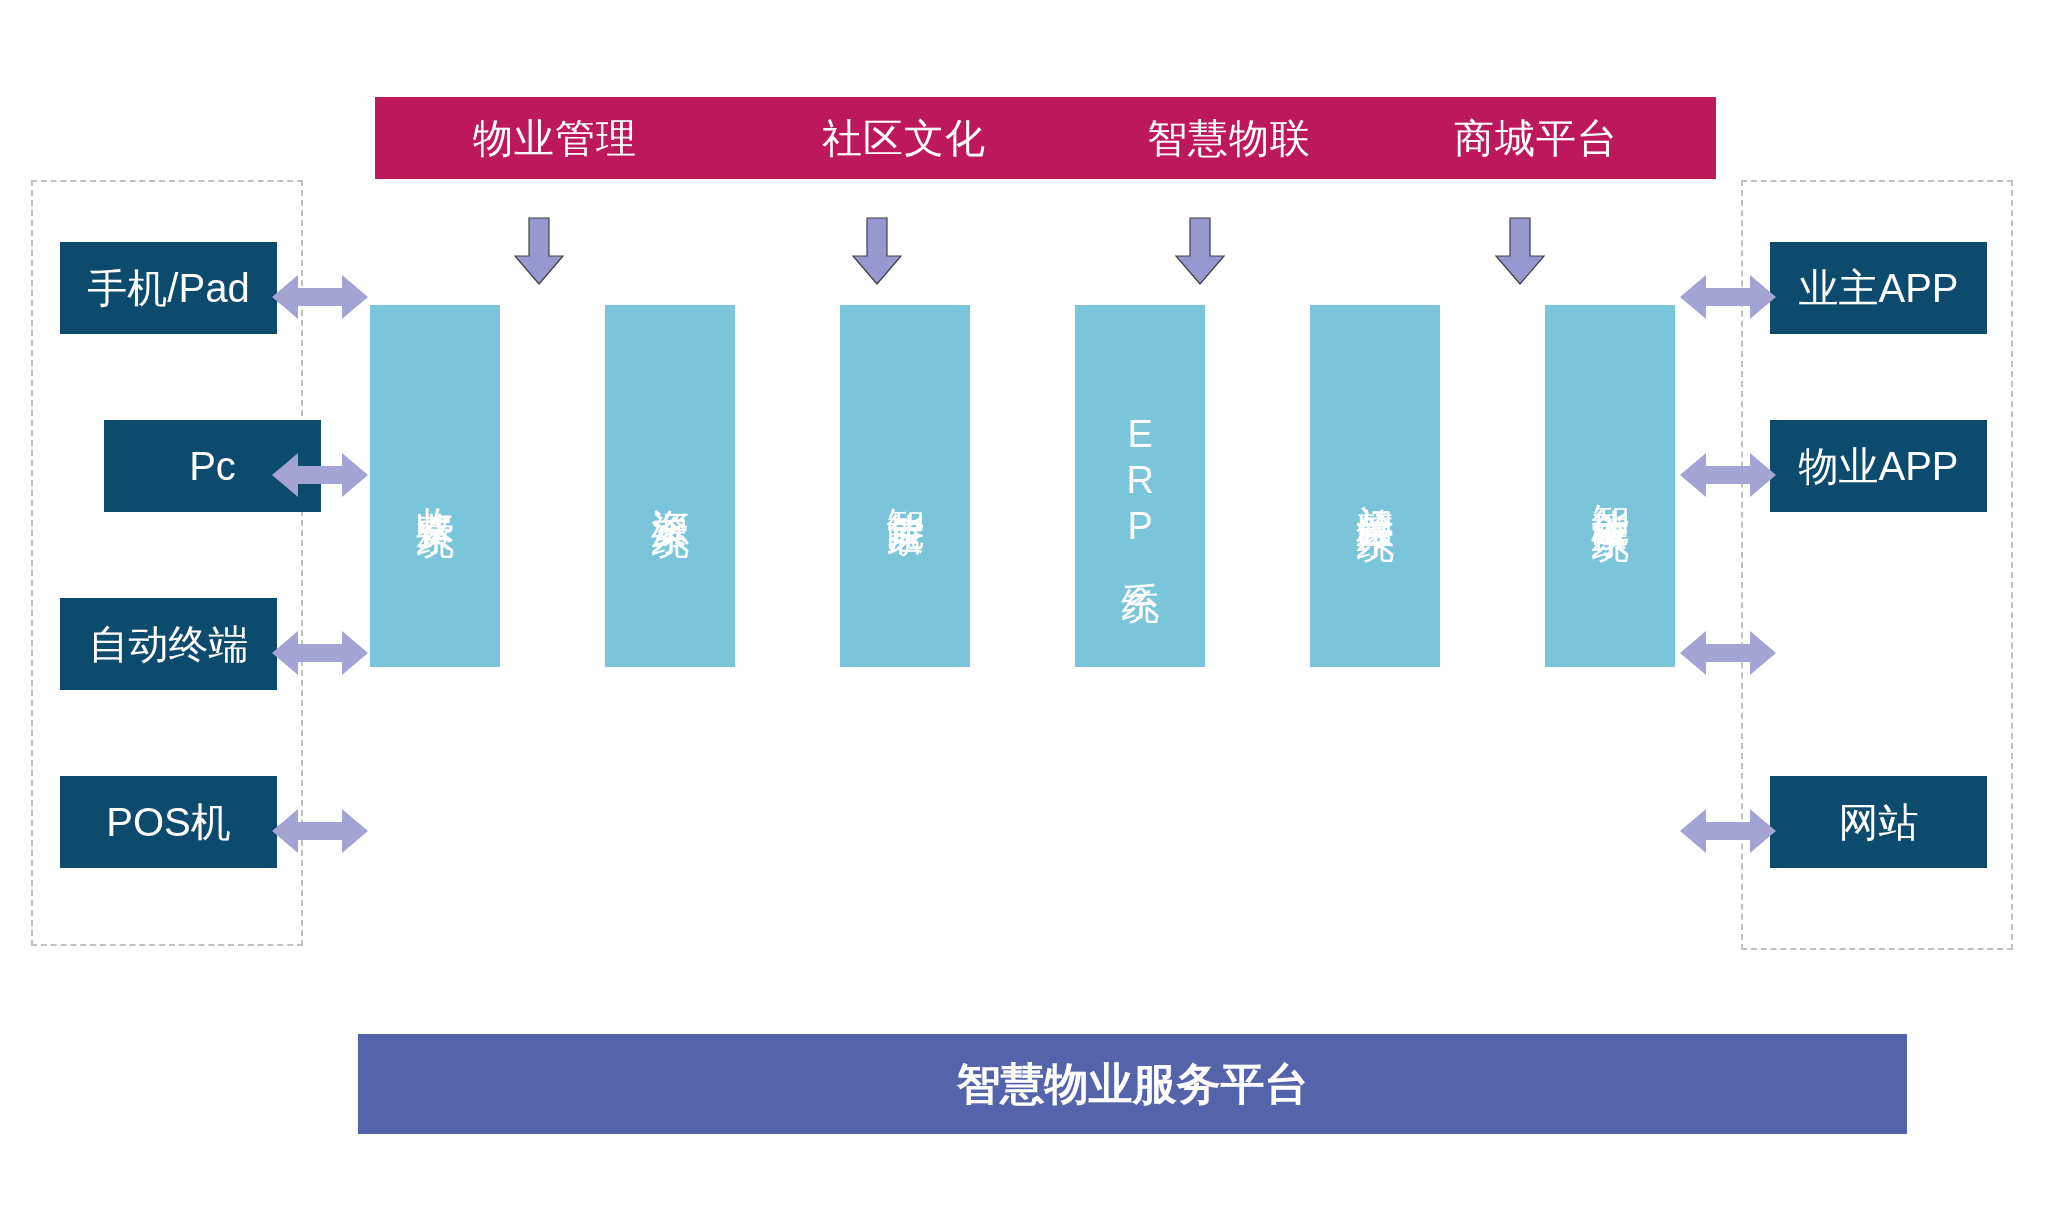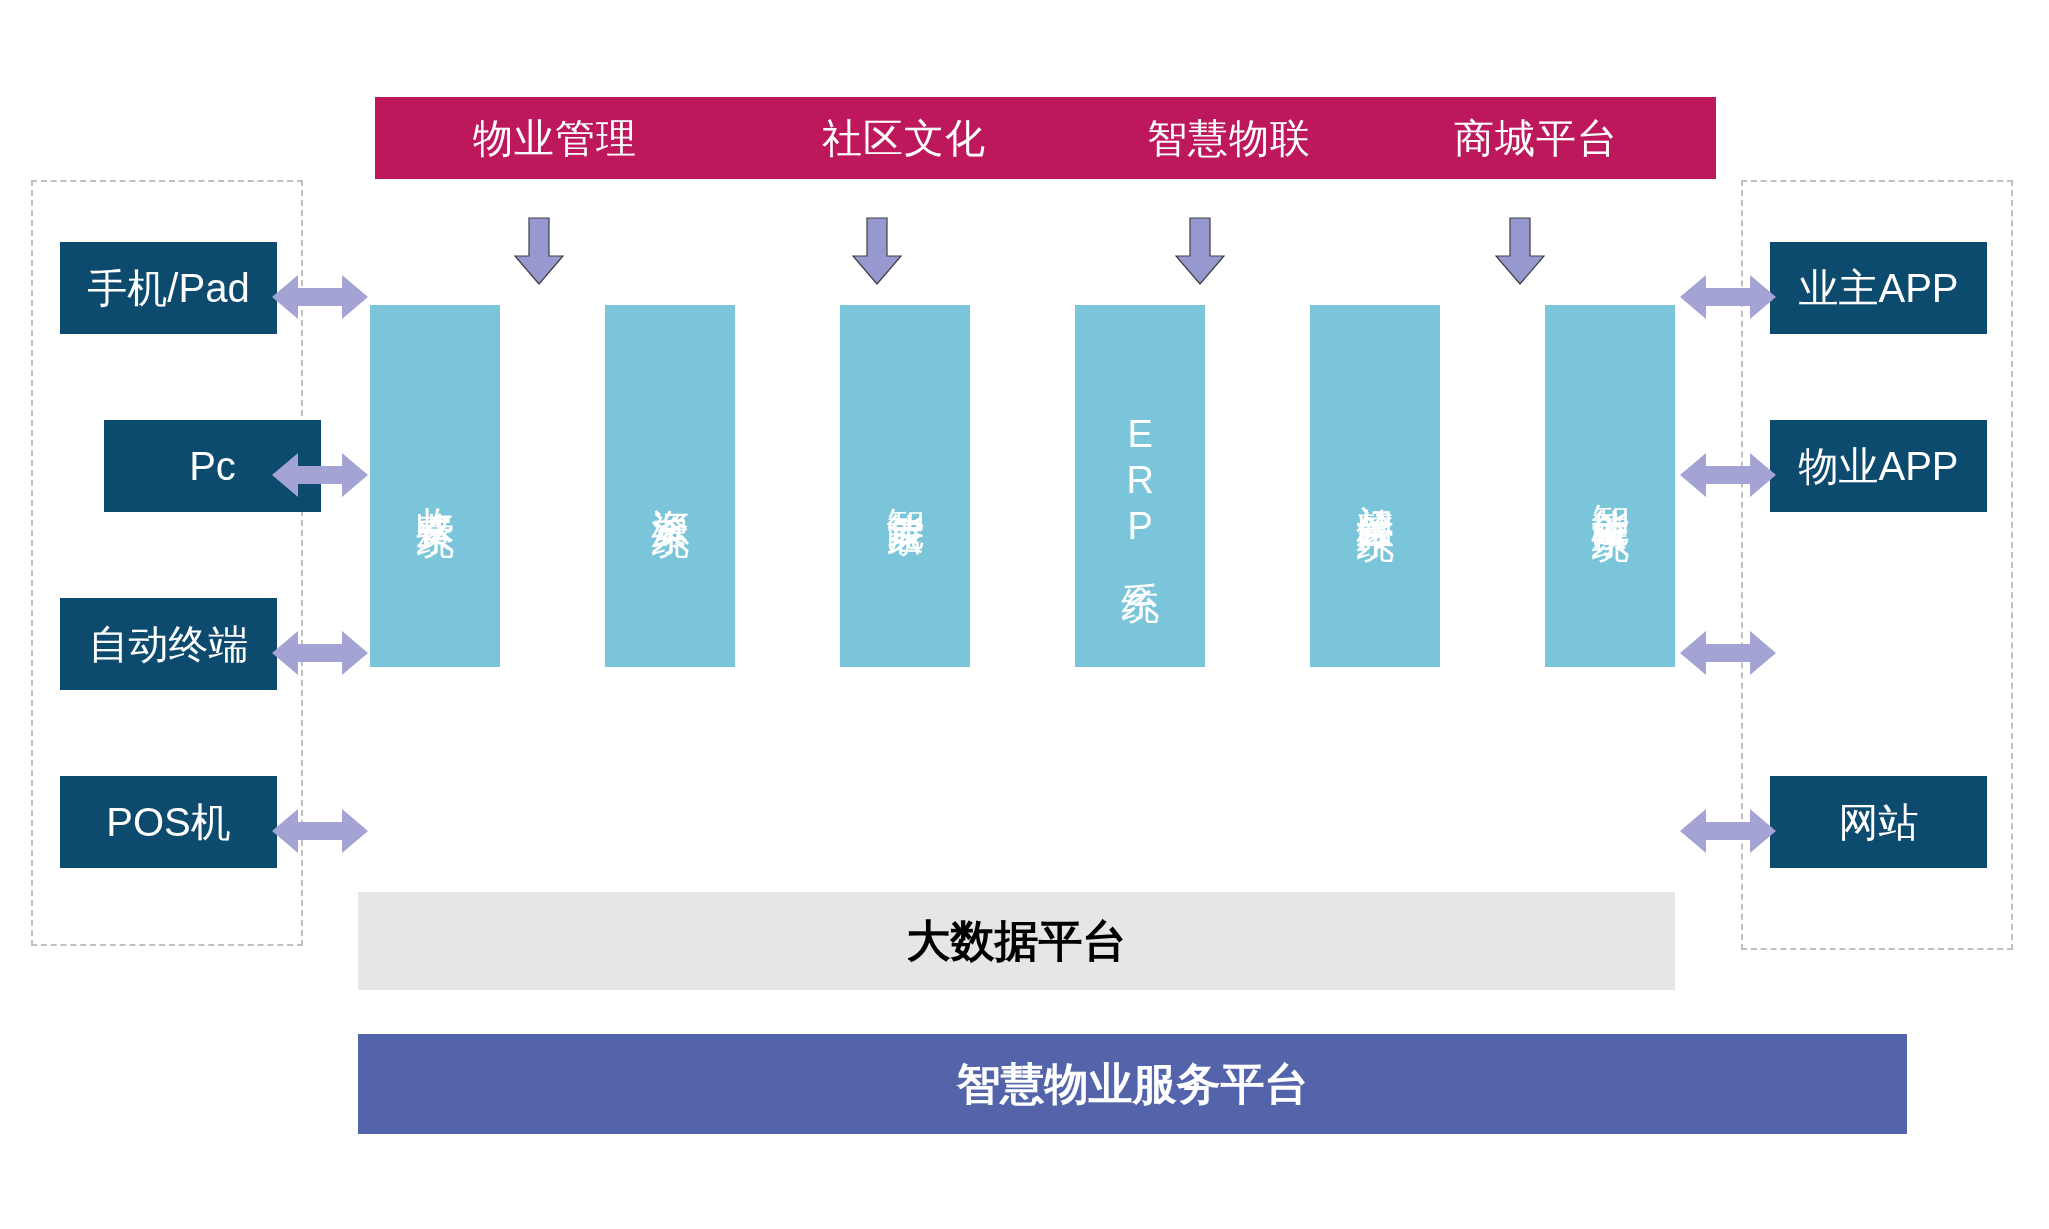--- a/index.html
+++ b/index.html
@@ -183,16 +183,15 @@
   <svg class="arrow arrow-lr" style="left:1680px; top:447px;" viewBox="0 0 96 56">
     <polygon class="arrow-poly-soft" points="0,28 26,6 26,19 70,19 70,6 96,28 70,50 70,37 26,37 26,50"></polygon>
   </svg>
   <svg class="arrow arrow-lr" style="left:1680px; top:625px;" viewBox="0 0 96 56">
     <polygon class="arrow-poly-soft" points="0,28 26,6 26,19 70,19 70,6 96,28 70,50 70,37 26,37 26,50"></polygon>
   </svg>
   <svg class="arrow arrow-lr" style="left:1680px; top:803px;" viewBox="0 0 96 56">
     <polygon class="arrow-poly-soft" points="0,28 26,6 26,19 70,19 70,6 96,28 70,50 70,37 26,37 26,50"></polygon>
   </svg>
 
-  <div class="box" id="bar-bigdata">大数据平台</div>
   <div class="box" id="bar-platform">智慧物业服务平台</div>
 
 </div>
 
 </body></html>

